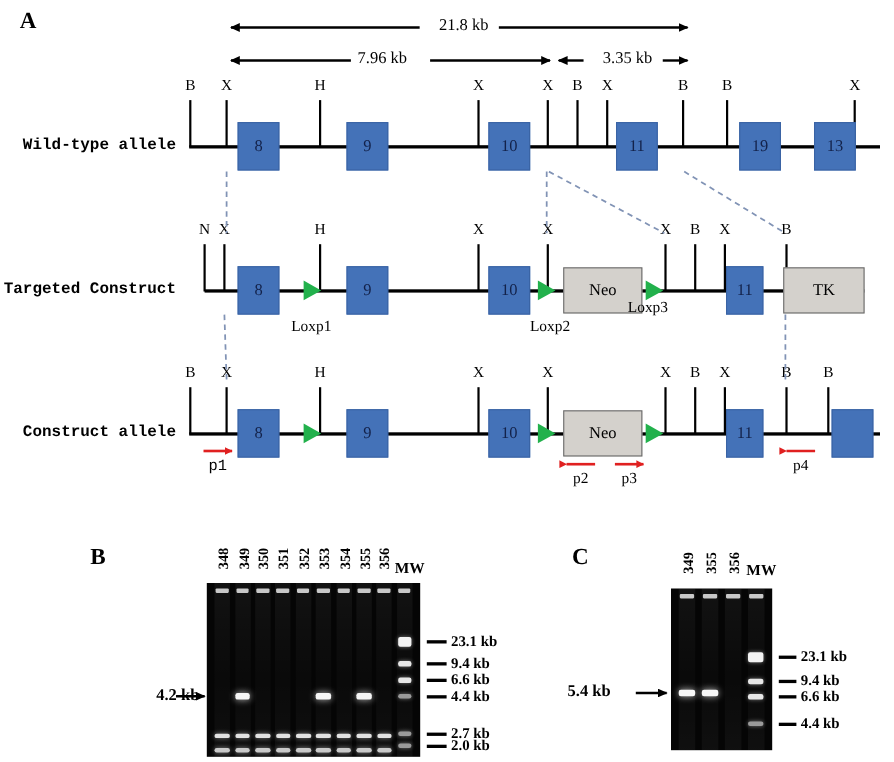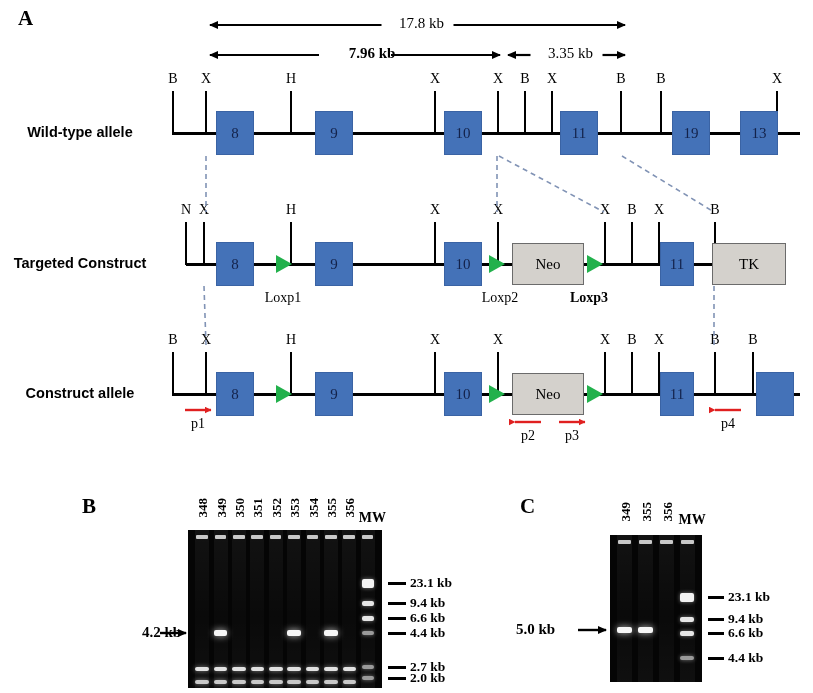--- a/index.html
+++ b/index.html
@@ -6,22 +6,22 @@
   body{
     width:813px;height:693px;background:#ffffff;overflow:hidden;
     font-family:"Liberation Serif", serif;color:#000;position:relative;
   }
   #fig{position:absolute;left:0;top:0;width:813px;height:693px;}
   .panel-letter{
     position:absolute;font-family:"Liberation Serif",serif;font-weight:bold;
     font-size:21px;line-height:1;
   }
   .row-label{
-    position:absolute;font-family:Liberation Sans, sans-serif;font-weight:bold;
-    font-size:14.5px;white-space:nowrap;text-align:center;
+    position:absolute;font-family:Liberation Mono, monospace;font-weight:bold;
+    font-size:14.5px;white-space:nowrap;text-align:right;
   }
   .kb-label{
     position:absolute;font-family:"Liberation Serif",serif;font-size:15px;
     white-space:nowrap;background:#fff;padding:0 4px;
   }
   .site-label{
     position:absolute;font-family:"Liberation Serif",serif;font-size:14px;
     text-align:center;width:16px;
   }
   .exon{
@@ -72,22 +72,22 @@
 </head>
 <body>
 
 <div id="fig">
 
   <div class="panel-letter" id="pl-A" style="left:18px;top:8px;">A</div>
   <div class="panel-letter" id="pl-B" style="left:82px;top:496px;">B</div>
   <div class="panel-letter" id="pl-C" style="left:520px;top:496px;">C</div>
 
   <div id="layer-a">
-      <div class="kb-label" style="left: 383.5px; top: 15px; width: 68px; text-align: center;">17.8 kb</div>
-      <div class="kb-label" style="left: 334px; top: 45px; width: 68px; text-align: center; font-weight: bold;">7.96 kb</div>
+      <div class="kb-label" style="left: 383.5px; top: 15px; width: 68px; text-align: center;">21.8 kb</div>
+      <div class="kb-label" style="left: 321px; top: 45px; width: 68px; ">7.96 kb</div>
       <div class="kb-label" style="left: 532.5px; top: 45px; width: 68px; text-align: center;">3.35 kb</div>
       <div class="row-label" style="left: 0px; width: 160px; top: 124px;">Wild-type allele</div>
       <div class="backbone" style="left: 172px; top: 132px; width: 628px;"></div>
       <div class="tick" style="left: 172px; top: 91px; height: 43px;"></div>
       <div class="site-label" style="left: 165px; top: 71px;">B</div>
       <div class="tick" style="left: 205px; top: 91px; height: 43px;"></div>
       <div class="site-label" style="left: 198px; top: 71px;">X</div>
       <div class="tick" style="left: 290px; top: 91px; height: 43px;"></div>
       <div class="site-label" style="left: 283px; top: 71px;">H</div>
       <div class="tick" style="left: 434px; top: 91px; height: 43px;"></div>
@@ -134,21 +134,21 @@
       <div class="cass" style="left: 712px; top: 243px; width: 74px; height: 42px;">TK</div>
       <div class="exon" style="left: 216px; top: 242px; width: 38px; height: 44px;">8</div>
       <div class="exon" style="left: 315px; top: 242px; width: 38px; height: 44px;">9</div>
       <div class="exon" style="left: 444px; top: 242px; width: 38px; height: 44px;">10</div>
       <div class="exon" style="left: 660px; top: 242px; width: 34px; height: 44px;">11</div>
       <div class="loxp-tri" style="left: 276px; top: 255px; border-top: 9px solid transparent; border-bottom: 9px solid transparent; border-left: 16px solid rgb(34, 177, 76);"></div>
       <div class="loxp-label" style="left: 253px; top: 290px; width: 60px;">Loxp1</div>
       <div class="loxp-tri" style="left: 489px; top: 255px; border-top: 9px solid transparent; border-bottom: 9px solid transparent; border-left: 16px solid rgb(34, 177, 76);"></div>
       <div class="loxp-label" style="left: 470px; top: 290px; width: 60px;">Loxp2</div>
       <div class="loxp-tri" style="left: 587px; top: 255px; border-top: 9px solid transparent; border-bottom: 9px solid transparent; border-left: 16px solid rgb(34, 177, 76);"></div>
-      <div class="loxp-label" style="left: 559px; top: 290px; width: 60px; font-weight: bold;">Loxp3</div>
+      <div class="loxp-label" style="left: 559px; top: 273px; width: 60px;">Loxp3</div>
       <div class="row-label" style="left: 0px; width: 160px; top: 385px;">Construct allele</div>
       <div class="backbone" style="left: 172px; top: 393px; width: 628px;"></div>
       <div class="tick" style="left: 172px; top: 352px; height: 43px;"></div>
       <div class="site-label" style="left: 165px; top: 332px;">B</div>
       <div class="tick" style="left: 205px; top: 352px; height: 43px;"></div>
       <div class="site-label" style="left: 198px; top: 332px;">X</div>
       <div class="tick" style="left: 290px; top: 352px; height: 43px;"></div>
       <div class="site-label" style="left: 283px; top: 332px;">H</div>
       <div class="tick" style="left: 434px; top: 352px; height: 43px;"></div>
       <div class="site-label" style="left: 427px; top: 332px;">X</div>
@@ -166,21 +166,21 @@
       <div class="site-label" style="left: 745px; top: 332px;">B</div>
       <div class="cass" style="left: 512px; top: 373px; width: 72px; height: 42px;">Neo</div>
       <div class="exon" style="left: 216px; top: 372px; width: 38px; height: 44px;">8</div>
       <div class="exon" style="left: 315px; top: 372px; width: 38px; height: 44px;">9</div>
       <div class="exon" style="left: 444px; top: 372px; width: 38px; height: 44px;">10</div>
       <div class="exon" style="left: 660px; top: 372px; width: 34px; height: 44px;">11</div>
       <div class="exon" style="left: 756px; top: 372px; width: 38px; height: 44px;"></div>
       <div class="loxp-tri" style="left: 276px; top: 385px; border-top: 9px solid transparent; border-bottom: 9px solid transparent; border-left: 16px solid rgb(34, 177, 76);"></div>
       <div class="loxp-tri" style="left: 489px; top: 385px; border-top: 9px solid transparent; border-bottom: 9px solid transparent; border-left: 16px solid rgb(34, 177, 76);"></div>
       <div class="loxp-tri" style="left: 587px; top: 385px; border-top: 9px solid transparent; border-bottom: 9px solid transparent; border-left: 16px solid rgb(34, 177, 76);"></div>
-      <div class="primer-label" style="left: 182px; top: 416px; width: 32px;">p1</div>
+      <div class="primer-label" style="left: 182px; top: 416px; width: 32px; font-family: Liberation Mono, monospace;">p1</div>
       <div class="primer-label" style="left: 512px; top: 428px; width: 32px;">p2</div>
       <div class="primer-label" style="left: 556px; top: 428px; width: 32px;">p3</div>
       <div class="primer-label" style="left: 712px; top: 416px; width: 32px;">p4</div>
     </div>
   <div id="layer-b">
       <div class="gel" style="left: 188px; top: 530px; width: 194px; height: 158px;">
         <div class="lane-smear" style="left: 7.208px; top: 0px; width: 13.984px; height: 158px; background: linear-gradient(rgba(255, 255, 255, 0.055), rgba(255, 255, 255, 0.02) 55%, rgba(255, 255, 255, 0.043));"></div>
         <div class="lane-smear" style="left: 25.608px; top: 0px; width: 13.984px; height: 158px; background: linear-gradient(rgba(255, 255, 255, 0.055), rgba(255, 255, 255, 0.02) 55%, rgba(255, 255, 255, 0.043));"></div>
         <div class="lane-smear" style="left: 44.008px; top: 0px; width: 13.984px; height: 158px; background: linear-gradient(rgba(255, 255, 255, 0.055), rgba(255, 255, 255, 0.02) 55%, rgba(255, 255, 255, 0.043));"></div>
         <div class="lane-smear" style="left: 62.408px; top: 0px; width: 13.984px; height: 158px; background: linear-gradient(rgba(255, 255, 255, 0.055), rgba(255, 255, 255, 0.02) 55%, rgba(255, 255, 255, 0.043));"></div>
@@ -274,21 +274,21 @@
       <div class="gel-lane-label" style="left: 659.5px; top: 502px;">356</div>
       <div class="gel-mw-label" style="left: 678.5px; top: 512px;">MW</div>
       <div class="mw-tick" style="left: 708px; top: 596px; width: 16px;"></div>
       <div class="mw-text" style="left: 728px; top: 589px;">23.1 kb</div>
       <div class="mw-tick" style="left: 708px; top: 618px; width: 16px;"></div>
       <div class="mw-text" style="left: 728px; top: 611px;">9.4 kb</div>
       <div class="mw-tick" style="left: 708px; top: 632px; width: 16px;"></div>
       <div class="mw-text" style="left: 728px; top: 625px;">6.6 kb</div>
       <div class="mw-tick" style="left: 708px; top: 657px; width: 16px;"></div>
       <div class="mw-text" style="left: 728px; top: 650px;">4.4 kb</div>
-      <div class="band-arrow-text" style="left: 516px; top: 621px;">5.0 kb</div>
+      <div class="band-arrow-text" style="left: 516px; top: 621px;">5.4 kb</div>
     </div>
   <svg class="ovl" id="ovl">
       <defs>
         <marker id="arrR" markerWidth="9" markerHeight="8" refX="8" refY="4" orient="auto" markerUnits="userSpaceOnUse">
           <path d="M0,0 L9,4 L0,8 z" fill="#000"></path>
         </marker>
         <marker id="arrL" markerWidth="9" markerHeight="8" refX="1" refY="4" orient="auto" markerUnits="userSpaceOnUse">
           <path d="M9,0 L0,4 L9,8 z" fill="#000"></path>
         </marker>
         <marker id="parrR" markerWidth="7" markerHeight="7" refX="6.5" refY="3.5" orient="auto" markerUnits="userSpaceOnUse">

